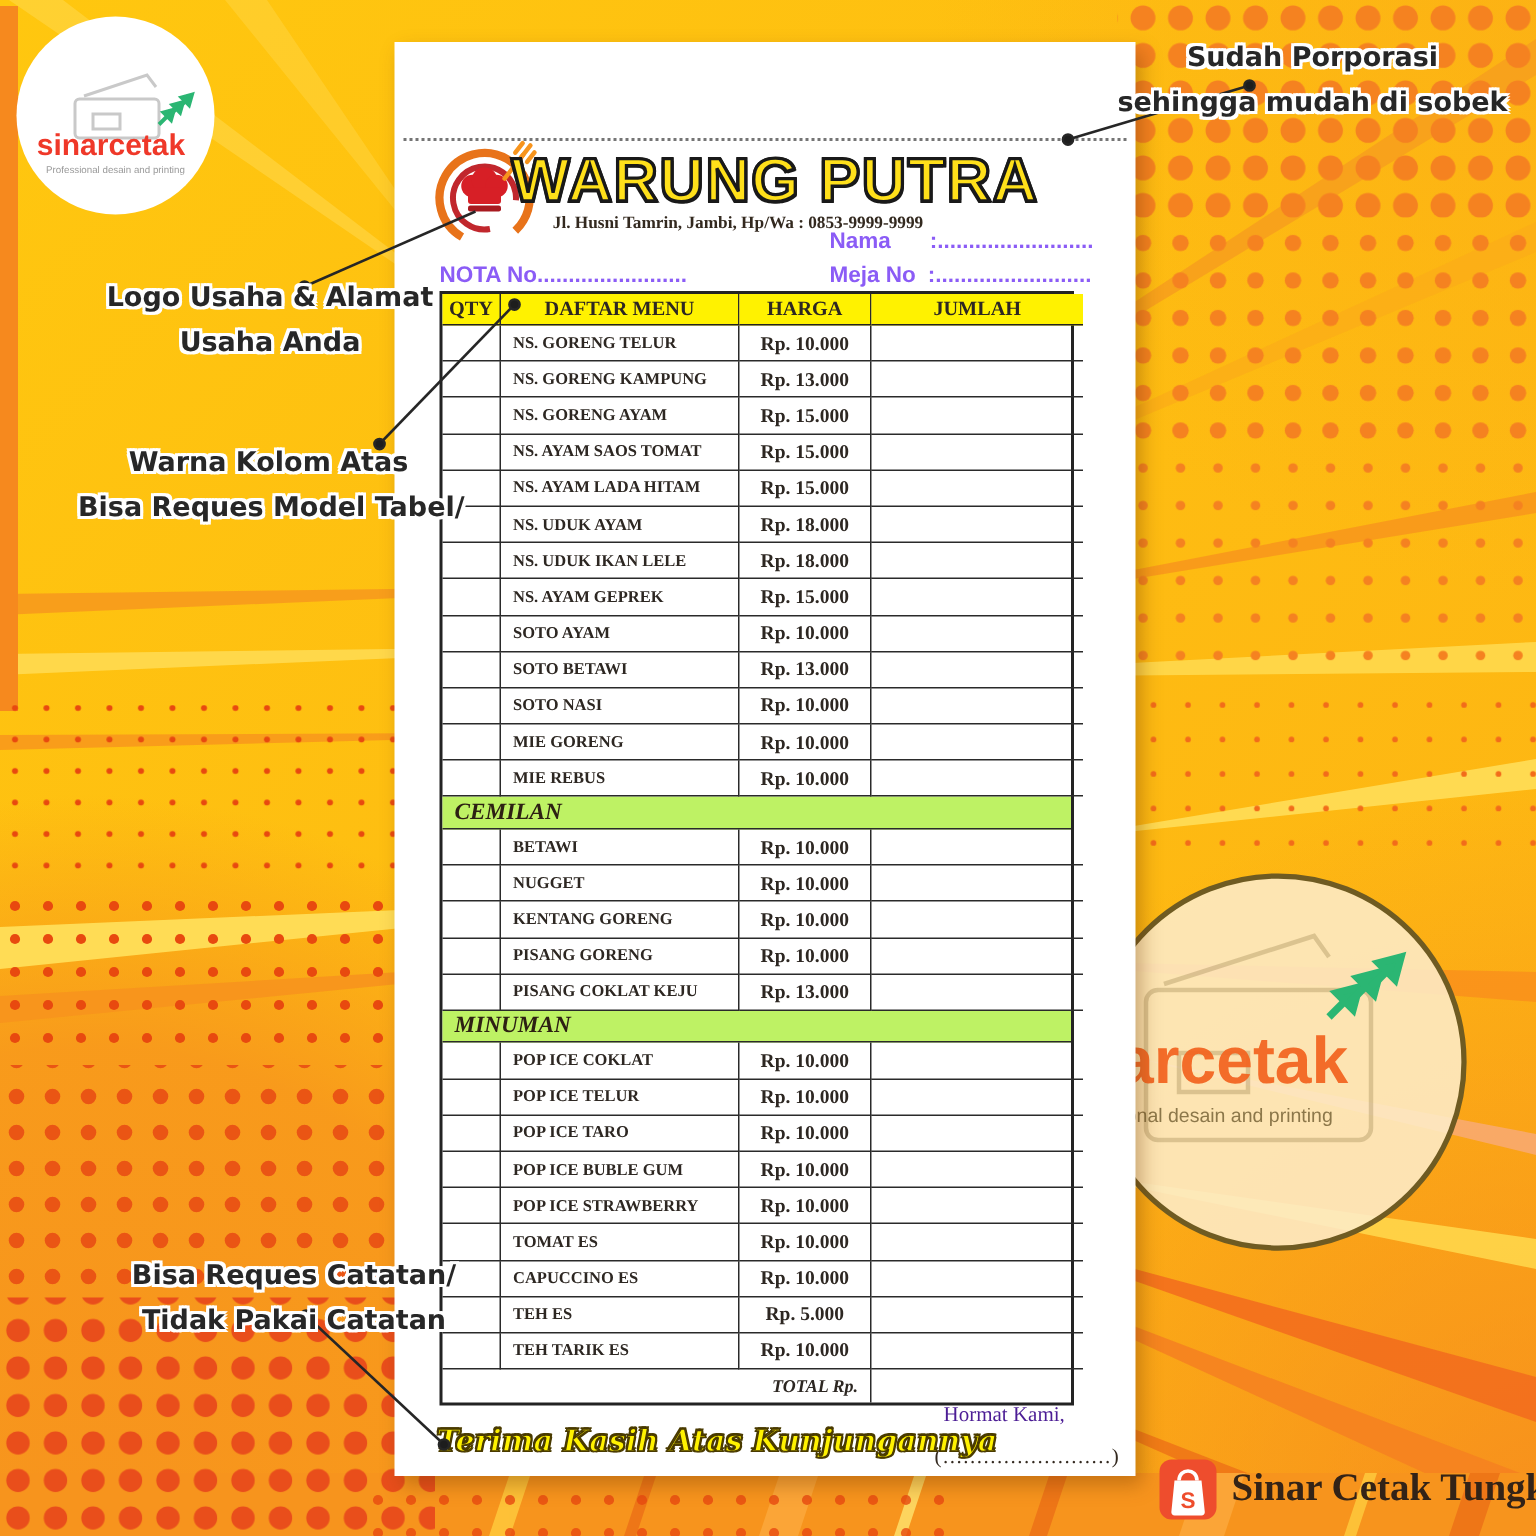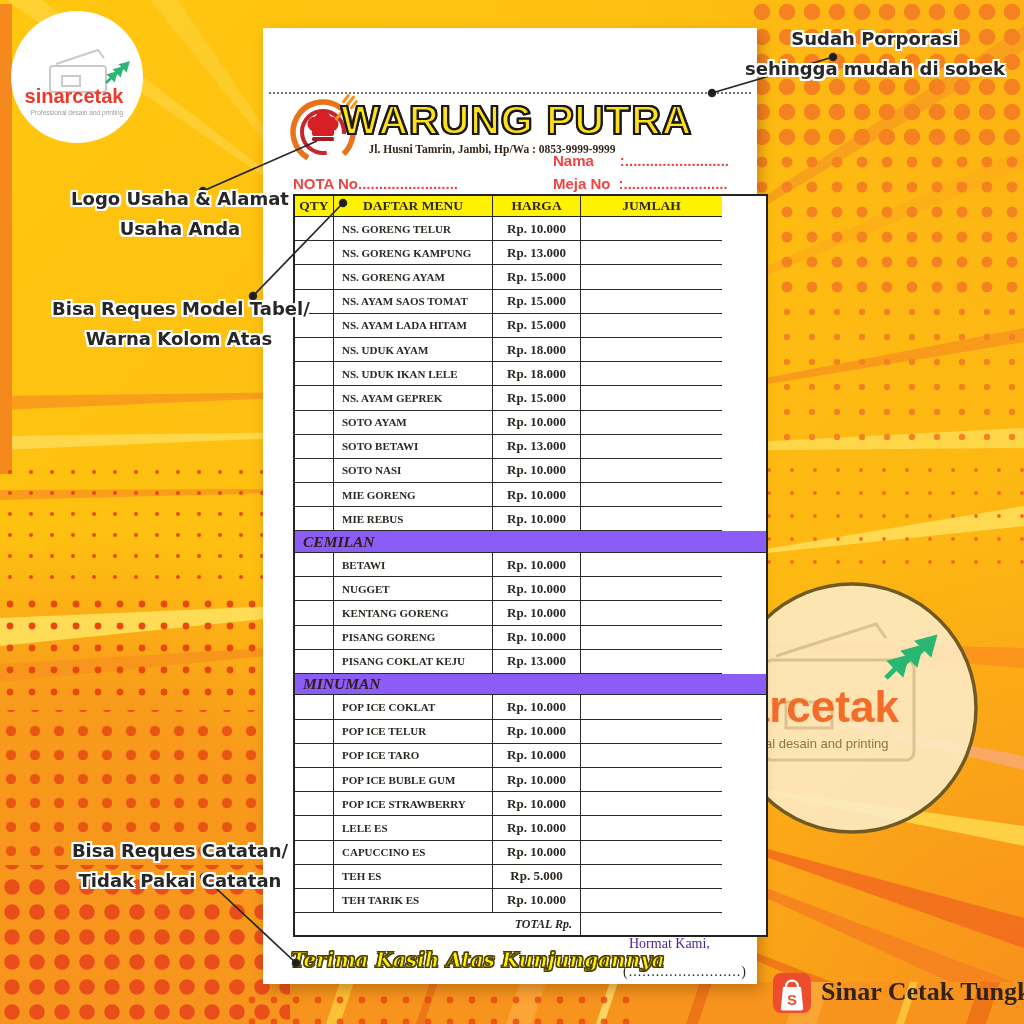--- a/index.html
+++ b/index.html
@@ -15,39 +15,39 @@
   .receipt{position:absolute;left:263px;top:28px;width:494px;height:956px;background:#ffffff;
            z-index:5;box-shadow:4px 6px 12px rgba(110,55,0,.35);}
   .perforation{position:absolute;left:6px;right:6px;top:64px;border-top:2px dotted #757575;}
   .biz-logo{position:absolute;left:8px;top:64px;width:106px;height:76px;}
   .title-block{position:absolute;left:78px;top:70px;width:302px;text-align:center;}
   .biz-title{font-family:"Liberation Sans",sans-serif;font-weight:bold;font-size:41px;line-height:44px;
              color:#FFE01A;-webkit-text-stroke:2.2px #191919;letter-spacing:1px;white-space:nowrap;
              text-shadow:1px 1px 0 #191919,-1px -1px 0 #191919,1px -1px 0 #191919,-1px 1px 0 #191919;}
   .biz-addr{font-family:"Liberation Serif",serif;font-weight:bold;font-size:11.5px;color:#33291f;
             margin-top:1px;white-space:nowrap;}
-  .fld{position:absolute;font-weight:bold;font-size:15px;color:#ef4444;white-space:nowrap;}
+  .fld{position:absolute;font-weight:bold;font-size:15px;color:#8b5cf6;white-space:nowrap;}
   .fld .v{display:inline-block;}
   .nama-row{left:290px;top:124px;}
   .nota-no{left:30px;top:147px;}
   .meja-row{left:290px;top:147px;}
   .fld-gap{display:inline-block;width:26px;}
   .meja-gap{display:inline-block;width:8px;}
 
   
-  .menu-table{position:absolute;left:30px;top:166px;width:475px;border:2px solid #232323;background:#fff;}
+  .menu-table{position:absolute;left:30px;top:166px;width:423px;border:2px solid #232323;background:#fff;}
   .t-row{display:grid;grid-template-columns:39px 159px 88px 141px;height:24.2px;}
   .t-head{display:grid;grid-template-columns:39px 159px 88px 141px;height:21px;}
   .c{border-right:1px solid #2a2a2a;border-bottom:1px solid #2a2a2a;display:flex;align-items:center;
      font-family:"Liberation Serif",serif;font-weight:bold;color:#2d2722;}
   .t-head .c{background:#FFF200;justify-content:center;font-size:13.5px;border-bottom:1.5px solid #232323;}
   .c:last-child{border-right:none;}
   .c.name{justify-content:flex-start;padding-left:8px;font-size:11px;white-space:nowrap;}
   .c.price{justify-content:center;font-size:13px;}
-  .section-row{height:21.5px;background:#8b5cf6;border-bottom:1px solid #2a2a2a;display:flex;
+  .section-row{height:21.5px;background:#bef264;border-bottom:1px solid #2a2a2a;display:flex;
      align-items:center;padding-left:8px;font-family:"Liberation Serif",serif;font-weight:bold;
      font-style:italic;font-size:15.5px;color:#2d2013;}
   .total-row{display:grid;grid-template-columns:286px 141px;height:22px;}
   .total-row .c.tlabel{justify-content:flex-end;padding-right:8px;font-style:italic;font-size:12px;
      border-bottom:none;}
   .total-row .c.tempty{border-bottom:none;}
 
   .hormat{position:absolute;left:366px;top:908px;font-family:"Liberation Serif",serif;font-size:14px;
           color:#4c1d95;}
   .signature{position:absolute;left:360px;top:936px;font-family:"Liberation Serif",serif;font-size:14px;
@@ -59,21 +59,21 @@
 
   
   .note{position:absolute;z-index:8;font-family:"DejaVu Sans",sans-serif;font-weight:bold;
         font-size:18px;line-height:30px;color:#272727;text-align:center;
         text-shadow:-2px -2px 0 #fff,2px -2px 0 #fff,-2px 2px 0 #fff,2px 2px 0 #fff,
                     0 -2px 0 #fff,0 2px 0 #fff,-2px 0 0 #fff,2px 0 0 #fff;}
   .note span{display:block;white-space:nowrap;}
   .note-perf{left:728px;top:24px;width:294px;}
   .note-logo{left:68px;top:184px;width:224px;}
   .note-table{left:52px;top:294px;width:254px;}
-  .note-note{left:56px;top:836px;width:248px;}
+  .note-note{left:72px;top:836px;width:248px;}
   .arrows{position:absolute;inset:0;z-index:7;pointer-events:none;}
 
   
   .shop-logo{position:absolute;left:10px;top:10px;width:134px;height:134px;z-index:9;}
   .seller{position:absolute;left:772px;top:970px;z-index:9;display:flex;align-items:center;gap:9px;}
   .seller-name{font-family:"Liberation Serif",serif;font-weight:bold;font-size:26px;color:#332317;
                white-space:nowrap;}
 </style>
 </head>
 <body>
@@ -378,21 +378,21 @@
             <div class="c"></div>
           </div>
           <div class="t-row">
             <div class="c"></div>
             <div class="c name">POP ICE STRAWBERRY</div>
             <div class="c price">Rp. 10.000</div>
             <div class="c"></div>
           </div>
           <div class="t-row">
             <div class="c"></div>
-            <div class="c name">LELE ES</div>
+            <div class="c name">TOMAT ES</div>
             <div class="c price">Rp. 10.000</div>
             <div class="c"></div>
           </div>
           <div class="t-row">
             <div class="c"></div>
             <div class="c name">CAPUCCINO ES</div>
             <div class="c price">Rp. 10.000</div>
             <div class="c"></div>
           </div>
           <div class="t-row">
@@ -437,22 +437,22 @@
 
   <div class="note note-perf">
     <span>Sudah Porporasi</span>
     <span>sehingga mudah di sobek</span>
   </div>
   <div class="note note-logo">
     <span>Logo Usaha &amp; Alamat</span>
     <span>Usaha Anda</span>
   </div>
   <div class="note note-table">
+    <span>Warna Kolom Atas</span>
     <span>Bisa Reques Model Tabel/</span>
-    <span>Warna Kolom Atas</span>
   </div>
   <div class="note note-note">
     <span>Bisa Reques Catatan/</span>
     <span>Tidak Pakai Catatan</span>
   </div>
 
   <svg class="shop-logo" viewBox="0 0 134 134">
     <circle cx="67" cy="67" r="66" fill="#ffffff"></circle>
     <g stroke="#c9c9c9" fill="none" stroke-width="2">
       <rect x="40" y="56" width="56" height="26" rx="3"></rect>

